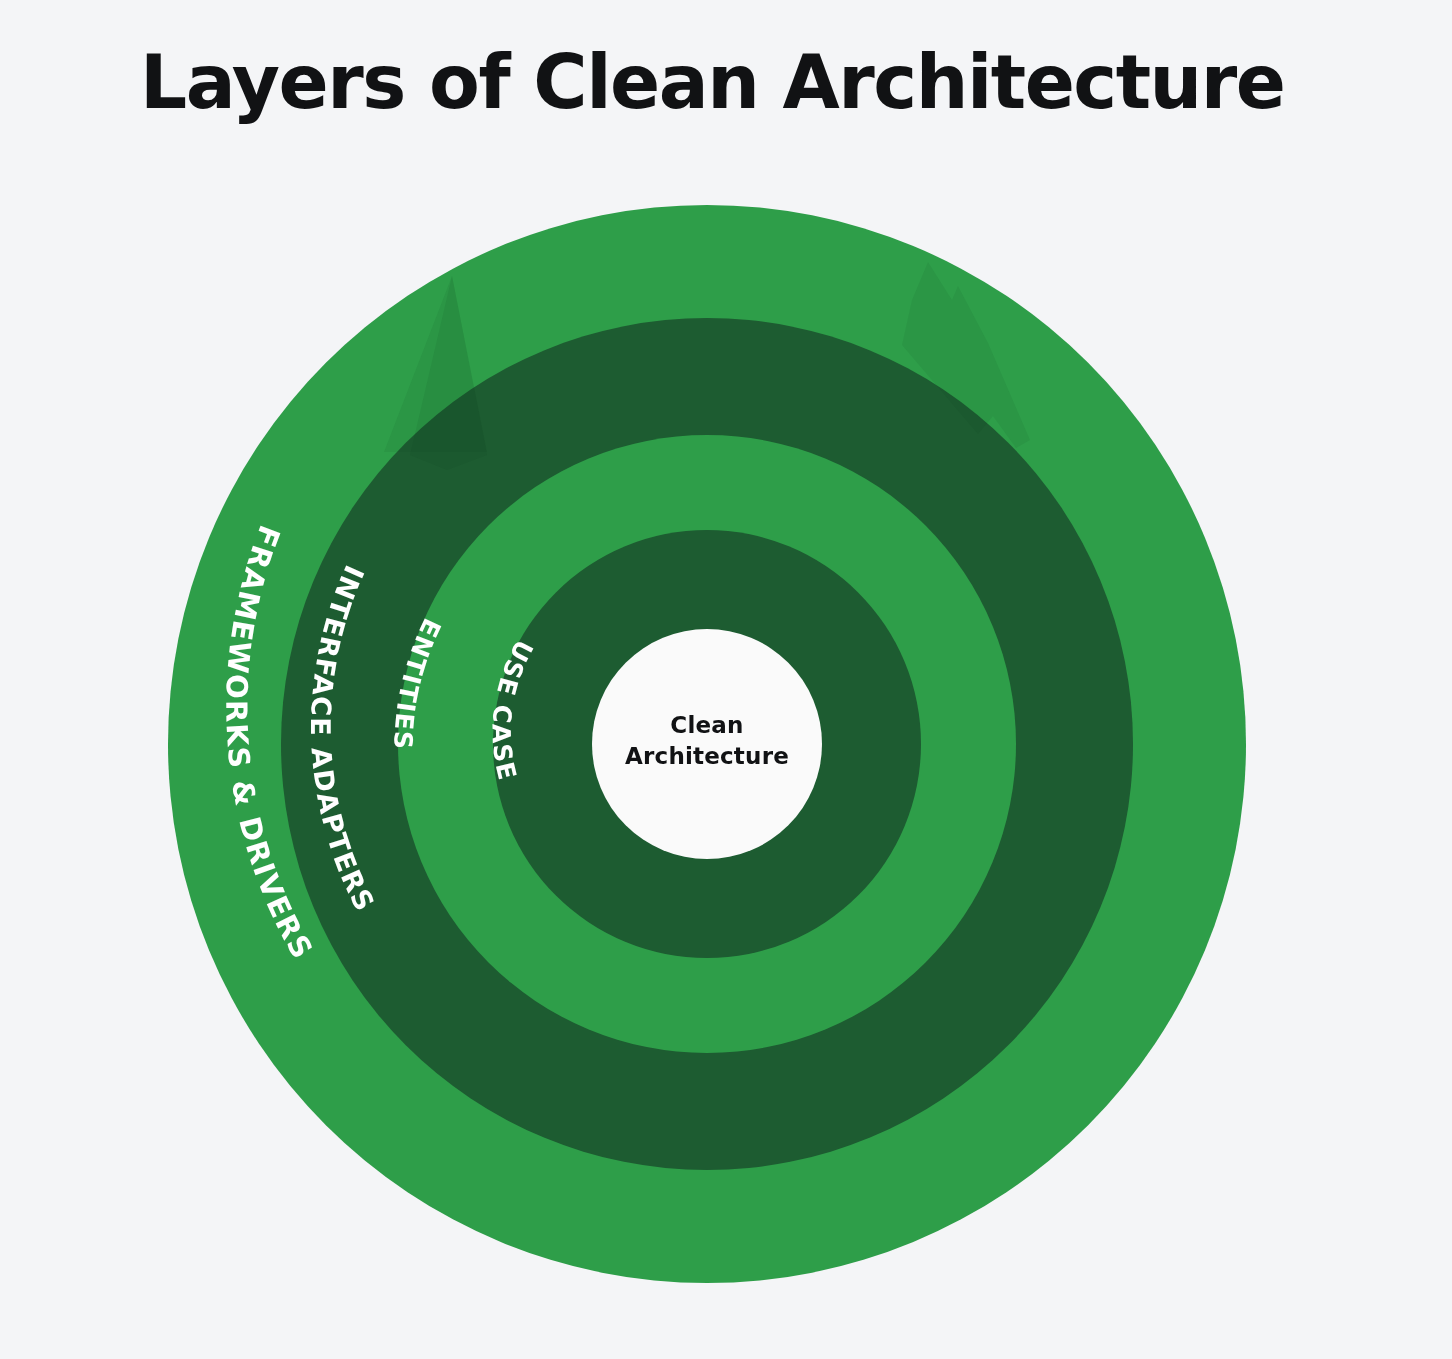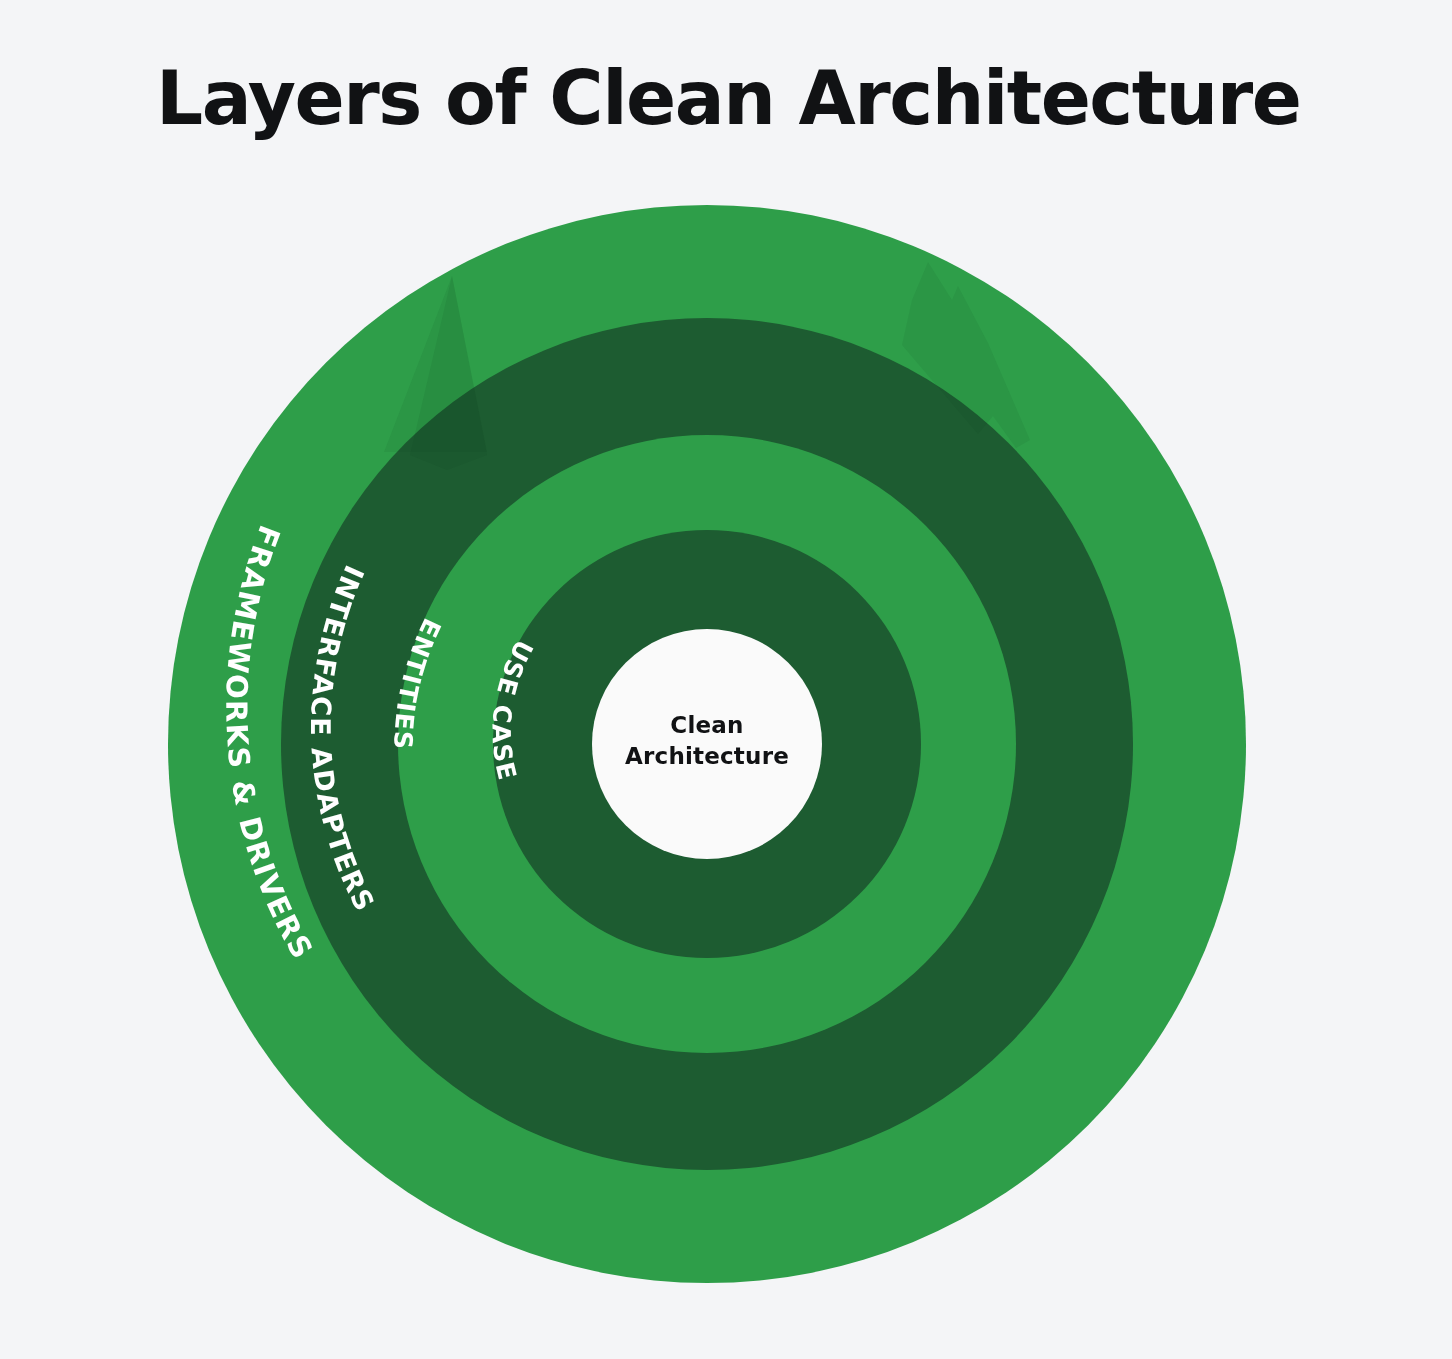--- a/index.html
+++ b/index.html
@@ -12,21 +12,21 @@
     height: 1359px;
     background: #f4f5f7;
     font-family: "Liberation Sans", sans-serif;
     overflow: hidden;
     position: relative;
   }
   #page-title {
     position: absolute;
     left: 140px;
     top: 40px;
-    margin: 16px;
+    margin: 0;
     font-family: "DejaVu Sans", sans-serif;
     font-size: 74px;
     font-weight: 700;
     letter-spacing: -1.5px;
     color: #111214;
     line-height: 1.15;
     white-space: nowrap;
   }
   #diagram-wrap {
     position: absolute;

